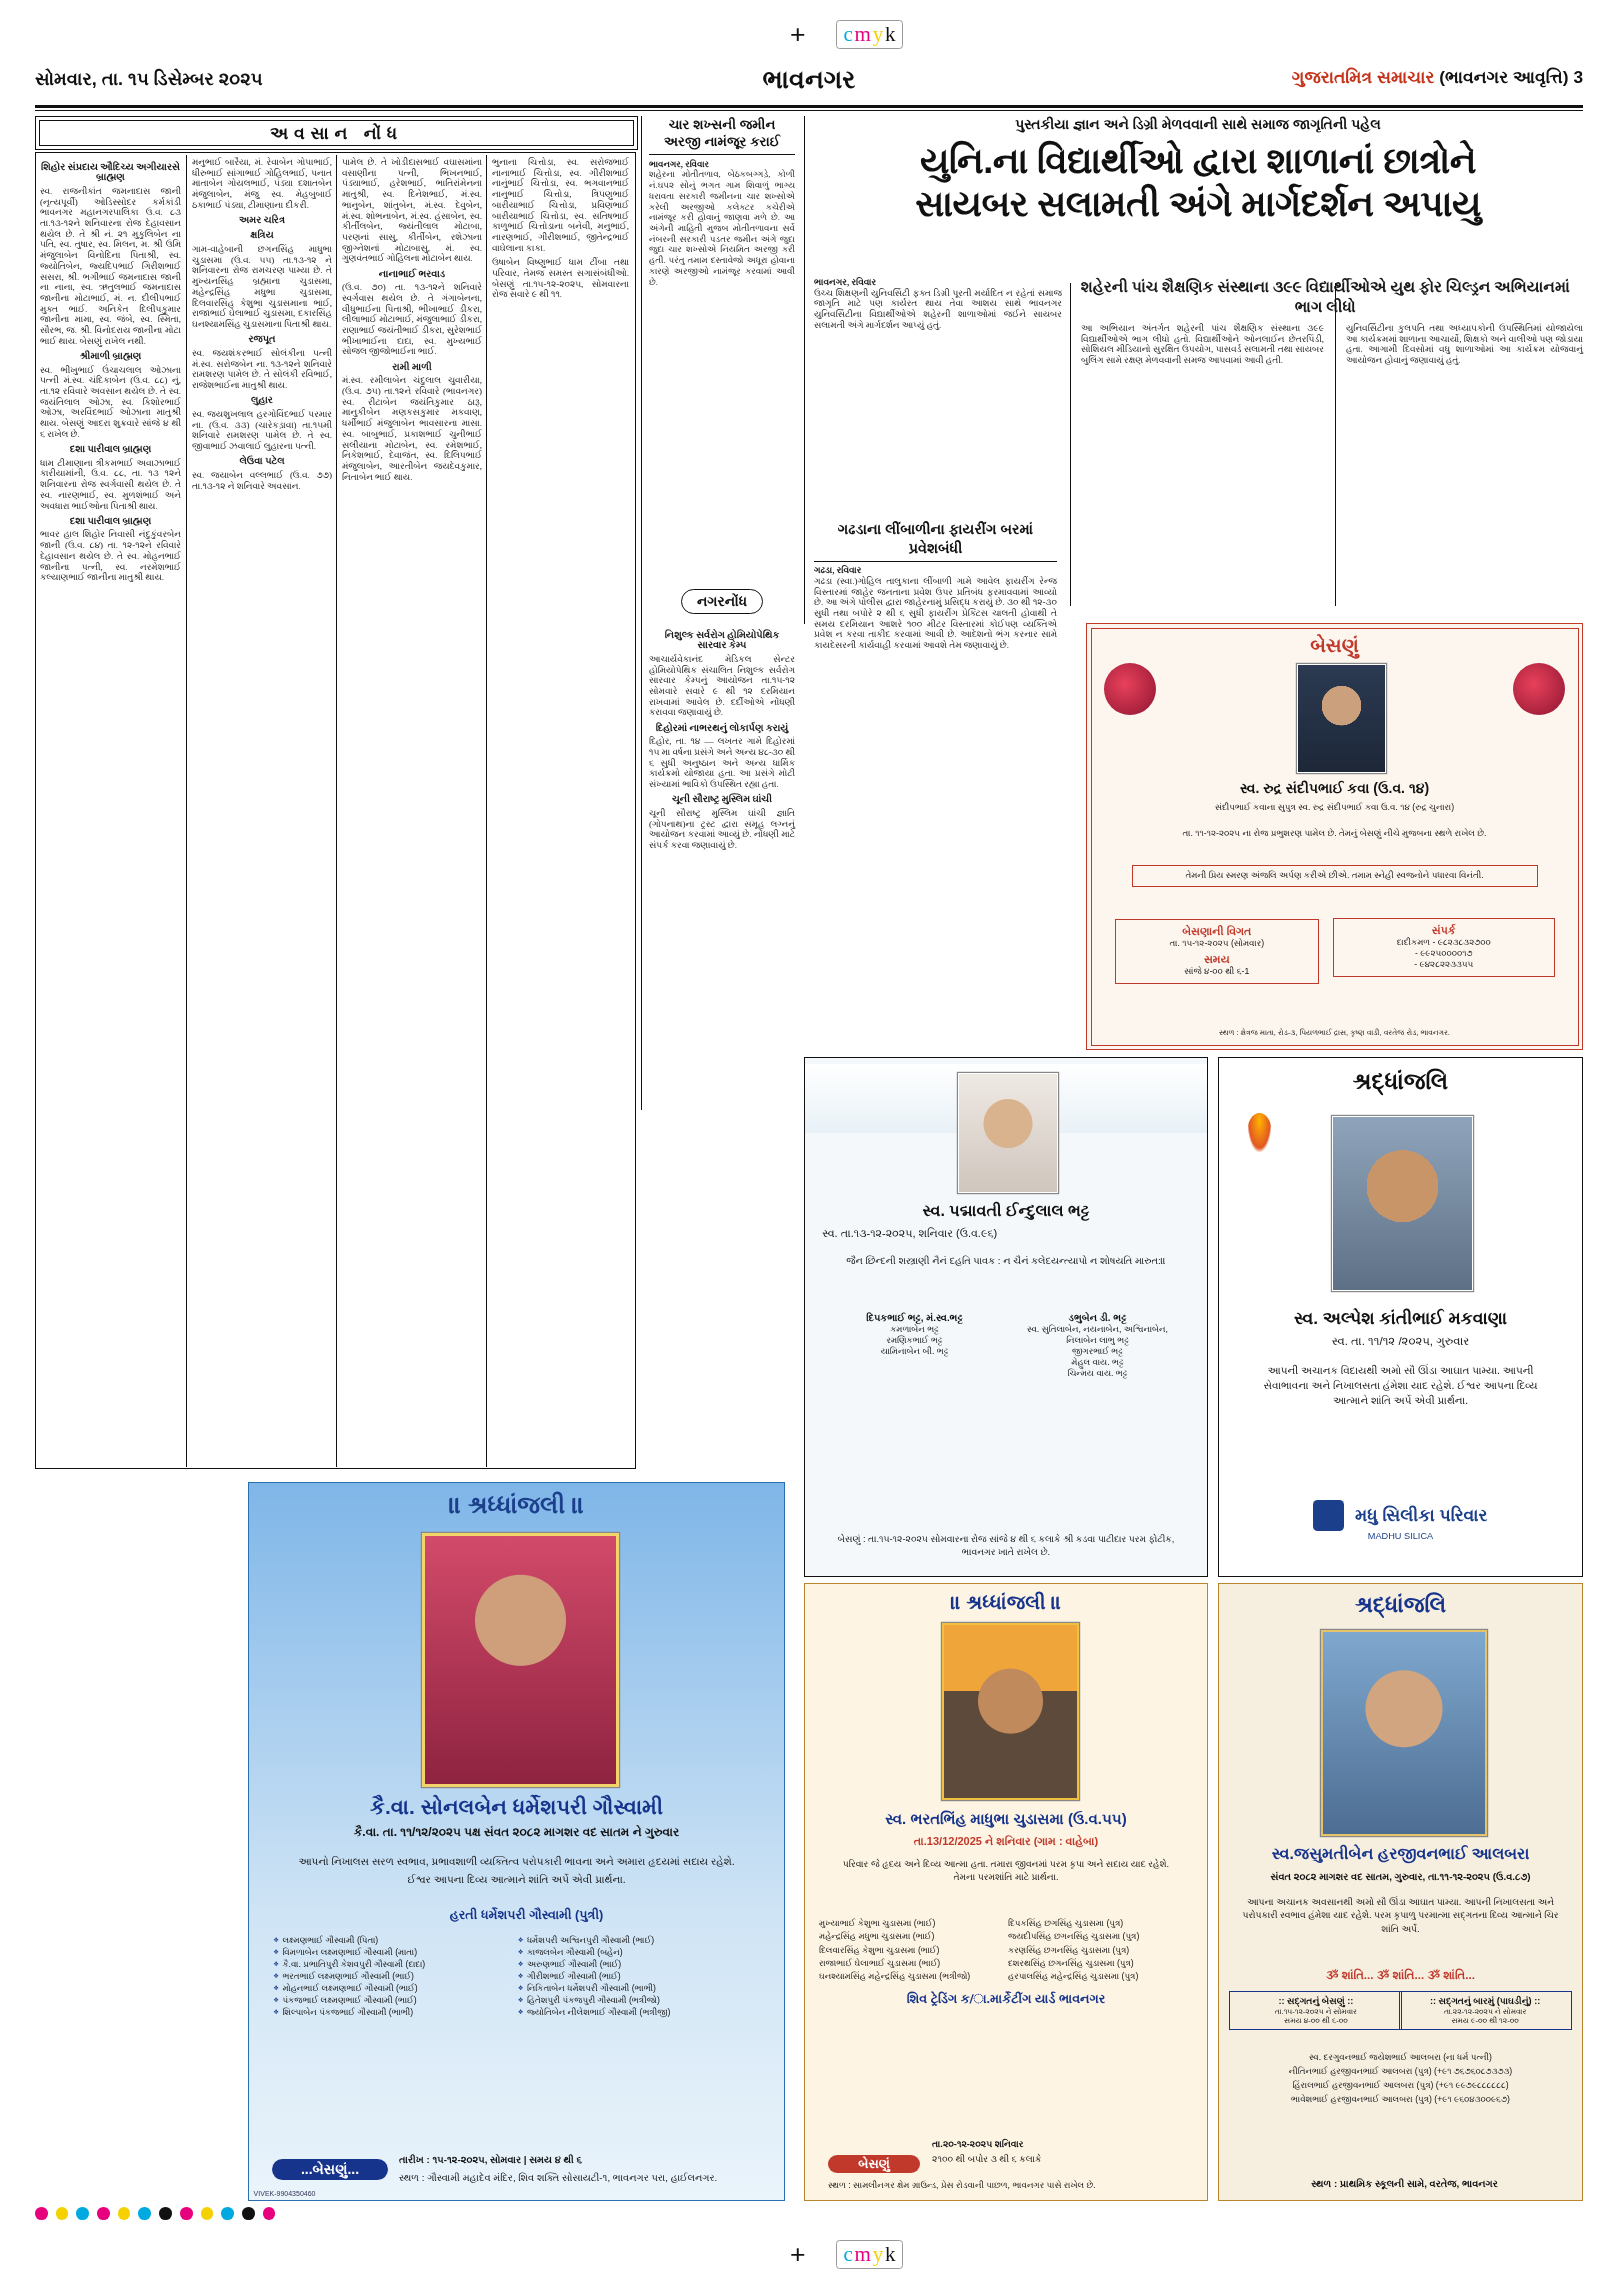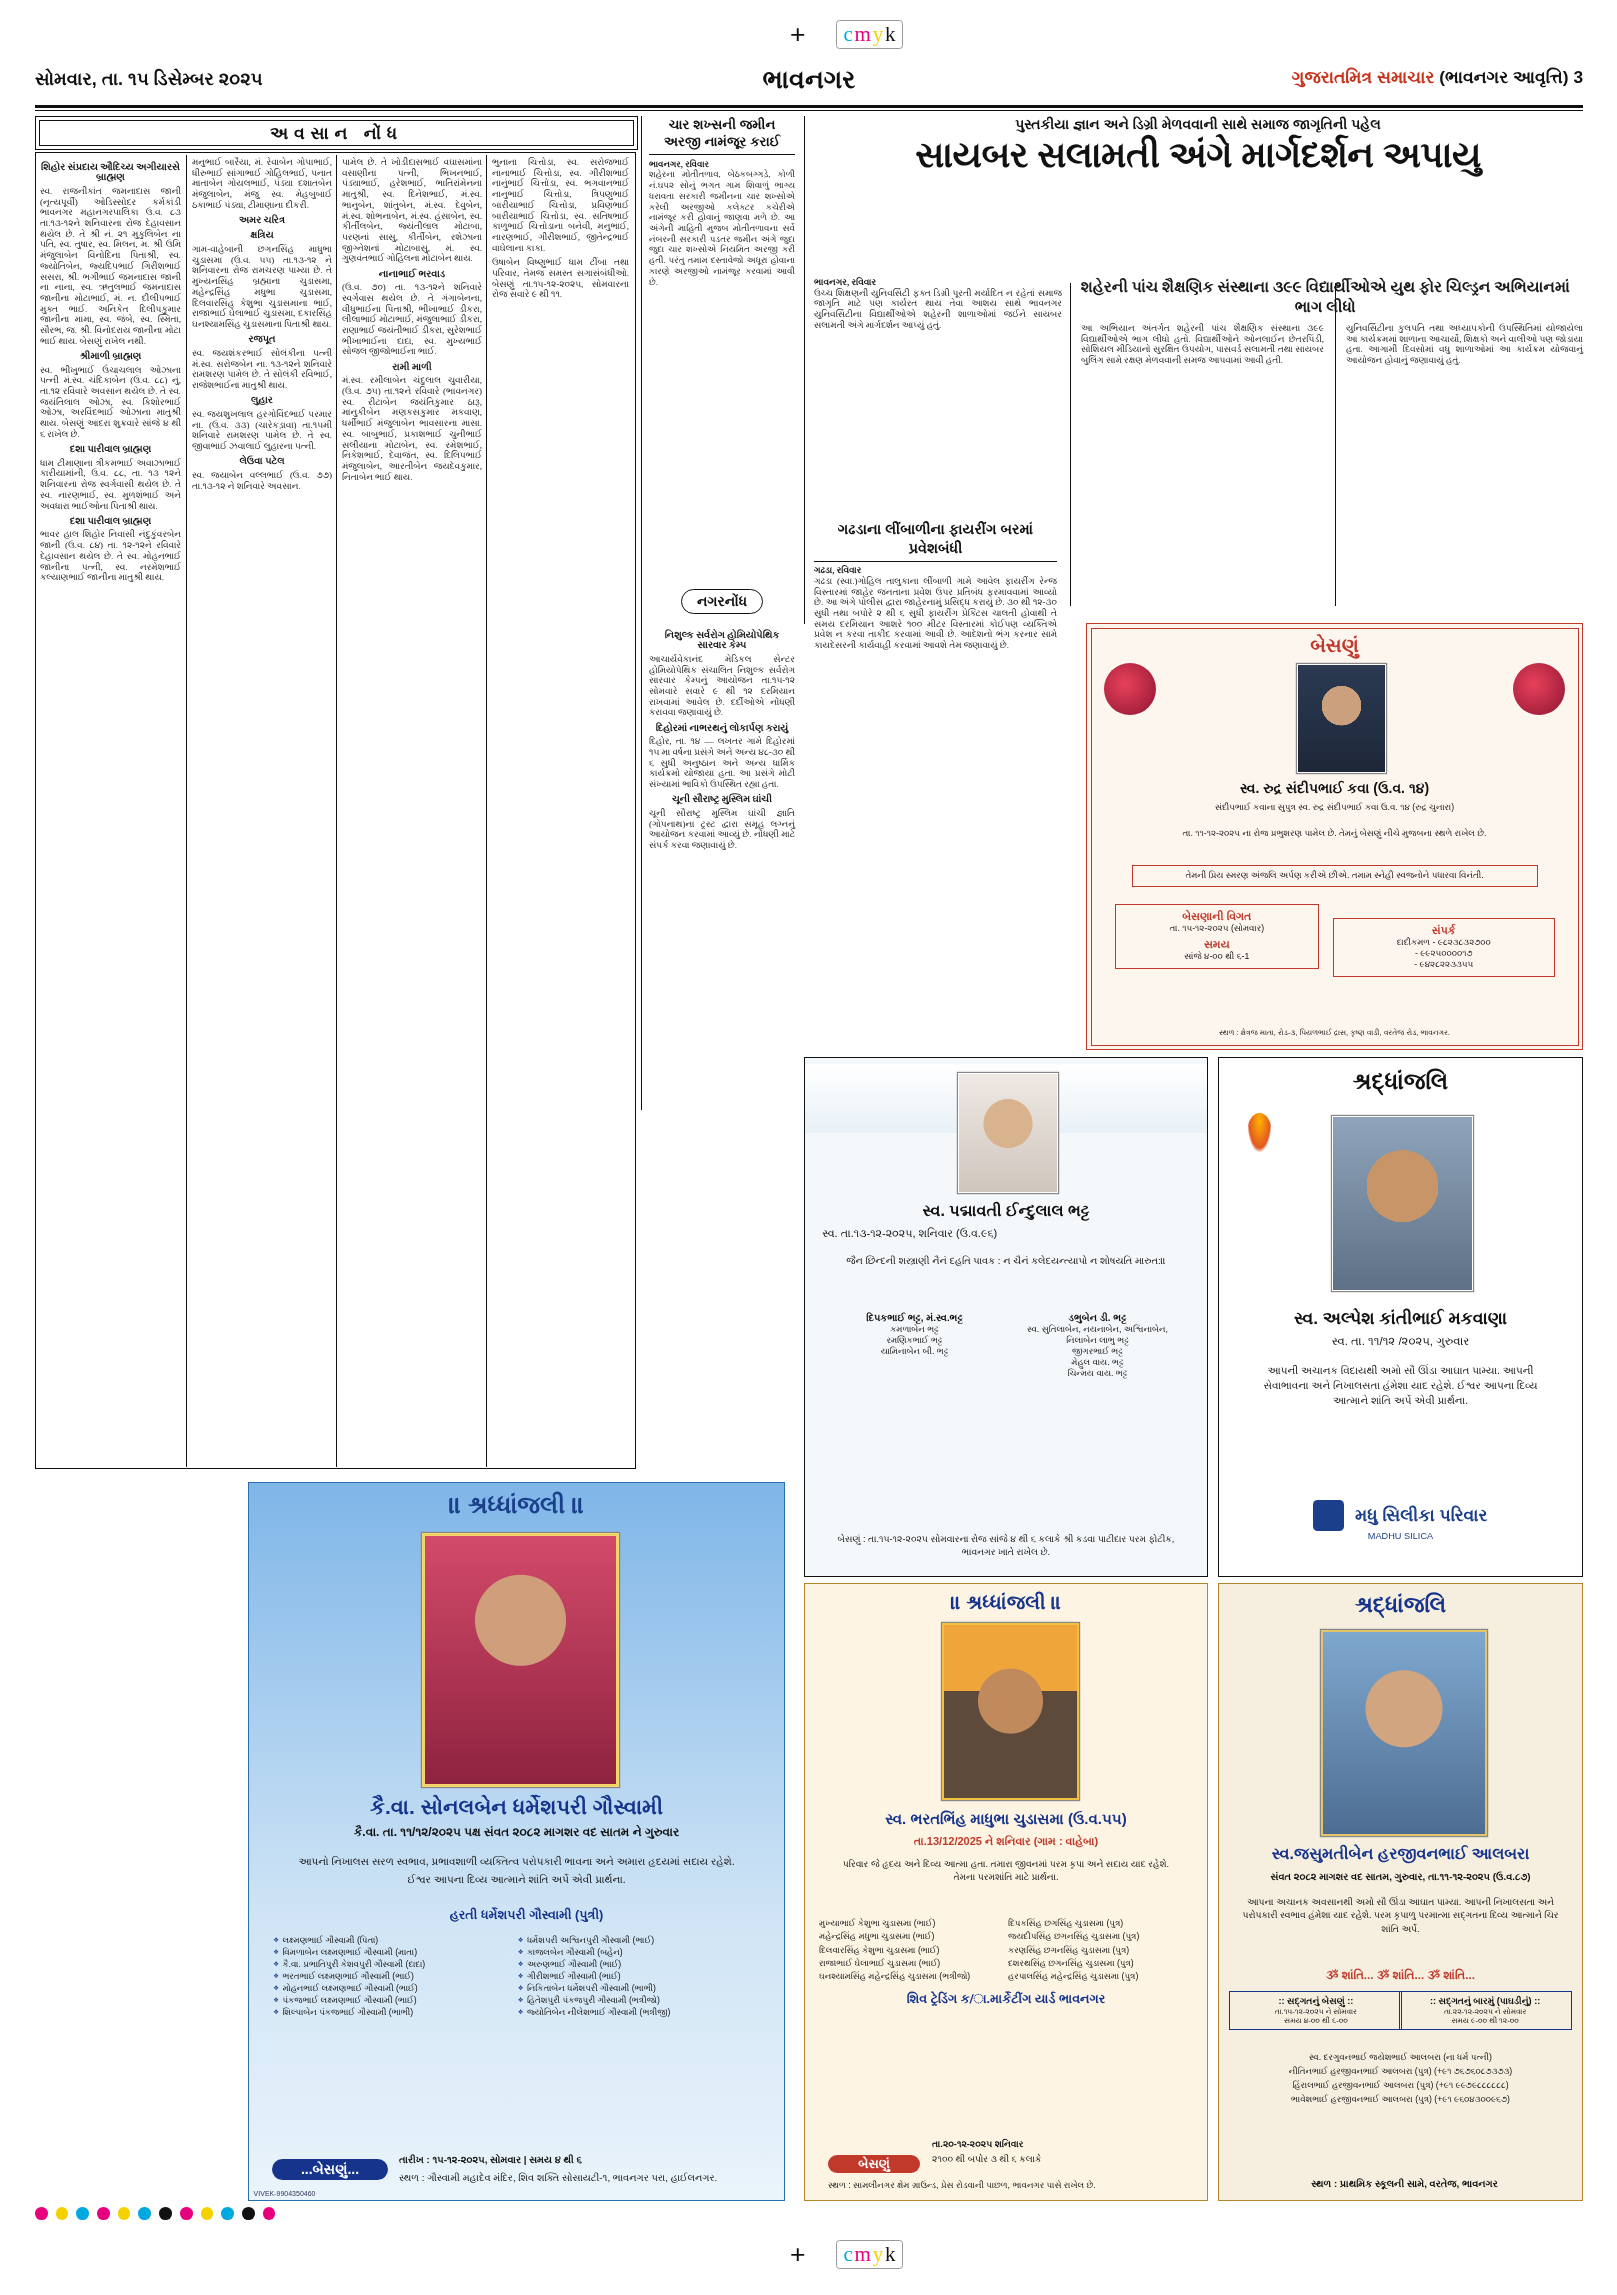--- a/index.html
+++ b/index.html
@@ -155,20 +155,21 @@
     <p>આચાર્યવેકાનંદ મેડિકલ સેન્ટર હોમિયોપેથિક સંચાલિત નિશુલ્ક સર્વરોગ સારવાર કેમ્પનું આયોજન તા.૧૫-૧૨ સોમવારે સવારે ૯ થી ૧૨ દરમિયાન રાખવામાં આવેલ છે. દર્દીઓએ નોંધણી કરાવવા જણાવાયું છે.</p>
     <div class="subhead">દિહોરમાં નાભરથનું લોકાર્પણ કરાયું</div>
     <p>દિહોર, તા. ૧૪ — લખતર ગામે દિહોરમાં ૧૫ મા વર્ષના પ્રસંગે અને અન્ય ૪૮-૩૦ થી ૬ સુધી અનુષ્ઠાન અને અન્ય ધાર્મિક કાર્યક્રમો યોજાયા હતા. આ પ્રસંગે મોટી સંખ્યામાં ભાવિકો ઉપસ્થિત રહ્યા હતા.</p>
     <div class="subhead">ચૂની સૌરાષ્ટ્ર મુસ્લિમ ઘાંચી</div>
     <p>ચૂની સૌરાષ્ટ્ર મુસ્લિમ ઘાંચી જ્ઞાતિ (ગોપનાથ)ના ટ્રસ્ટ દ્વારા સમૂહ લગ્નનું આયોજન કરવામાં આવ્યું છે. નોંધણી માટે સંપર્ક કરવા જણાવાયું છે.</p>
   </div>
 
   <div class="vline" style="left:804px;top:116px;height:508px;"></div>
   <div class="box" style="left:814px;top:116px;width:768px;">
     <div class="head-kicker">પુસ્તકીયા જ્ઞાન અને ડિગ્રી મેળવવાની સાથે સમાજ જાગૃતિની પહેલ</div>
+    <div class="head-main" style="margin-top:5.8px;">યુનિ.ના વિદ્યાર્થીઓ દ્વારા શાળાનાં છાત્રોને</div>
     <div class="head-main">સાયબર સલામતી અંગે માર્ગદર્શન અપાયુ</div>
   </div>
 
   <div class="box" style="left:814px;top:277px;width:768px;">
     <div style="display:flex;gap:9.2px;">
       <div style="width:248px;" class="col-text">
         <div class="bold">ભાવનગર, રવિવાર</div>
         <p>ઉચ્ચ શિક્ષણની યુનિવર્સિટી ફક્ત ડિગ્રી પૂરતી મર્યાદિત ન રહેતાં સમાજ જાગૃતિ માટે પણ કાર્યરત થાય તેવા આશય સાથે ભાવનગર યુનિવર્સિટીના વિદ્યાર્થીઓએ શહેરની શાળાઓમાં જઈને સાયબર સલામતી અંગે માર્ગદર્શન આપ્યું હતું.</p>
       </div>
       <div style="width:508px;" class="col-text">
@@ -201,21 +202,21 @@
 
       <div style="position:absolute;left:12.7px;top:34px;width:52px;height:52px;border-radius:50%;background:radial-gradient(circle at 40% 40%,#e8415b,#8e1430);"></div>
       <div style="position:absolute;right:12.7px;top:34px;width:52px;height:52px;border-radius:50%;background:radial-gradient(circle at 40% 40%,#e8415b,#8e1430);"></div>
       <div class="photo" style="position:absolute;left:205px;top:35px;width:87px;height:107px;background:linear-gradient(#c9d6e4,#7e8fa3);">
         <div class="face" style="background:radial-gradient(circle at 50% 38%,#caa17c 0 19.6px,transparent 20px),linear-gradient(#2b3a52,#1d2738);"></div>
       </div>
       <div style="position:absolute;left:23px;right:23px;top:151px;text-align:center;font-size:14px;font-weight:bold;">સ્વ. રુદ્ર સંદીપભાઈ કવા (ઉ.વ. ૧૪)</div>
       <div style="position:absolute;left:35px;right:35px;top:173px;text-align:center;" class="small">સંદીપભાઈ કવાના સુપુત્ર સ્વ. રુદ્ર સંદીપભાઈ કવા ઉ.વ. ૧૪ (રુદ્ર ચુનારા)</div>
       <div style="position:absolute;left:35px;right:35px;top:199px;text-align:center;" class="small">તા. ૧૧-૧૨-૨૦૨૫ ના રોજ પ્રભુશરણ પામેલ છે. તેમનું બેસણું નીચે મુજબના સ્થળે રાખેલ છે.</div>
       <div style="position:absolute;left:40px;right:40px;top:236px;text-align:center;border:1.2px solid #c0392b;padding:4.6px;" class="small">તેમની પ્રિય સ્મરણ અંજલિ અર્પણ કરીએ છીએ. તમામ સ્નેહી સ્વજનોને પધારવા વિનંતી.</div>
-      <div style="position:absolute;left:23px;top:275px;width:191px;border:1.7px solid #c0392b;padding:5.8px;">
+      <div style="position:absolute;left:23px;top:290px;width:191px;border:1.7px solid #c0392b;padding:5.8px;">
         <div class="center bold" style="font-size:11px;color:#c0392b;">બેસણાની વિગત</div>
         <div class="center small">તા. ૧૫-૧૨-૨૦૨૫ (સોમવાર)</div>
         <div class="center bold" style="font-size:11px;color:#c0392b;margin-top:3.5px;">સમય</div>
         <div class="center small">સાંજે ૪-૦૦ થી ૬-1</div>
       </div>
       <div style="position:absolute;right:23px;top:289px;width:208px;border:1.7px solid #c0392b;padding:5.8px;">
         <div class="center bold" style="font-size:11px;color:#c0392b;">સંપર્ક</div>
         <div class="center small">દાદીકમળ - ૯૮૨૩૮૩૨૭૦૦</div>
         <div class="center small">- ૯૯૨૫૦૦૦૦૧૭</div>
         <div class="center small">- ૯૪૨૮૨૨૩૩૫૫</div>

